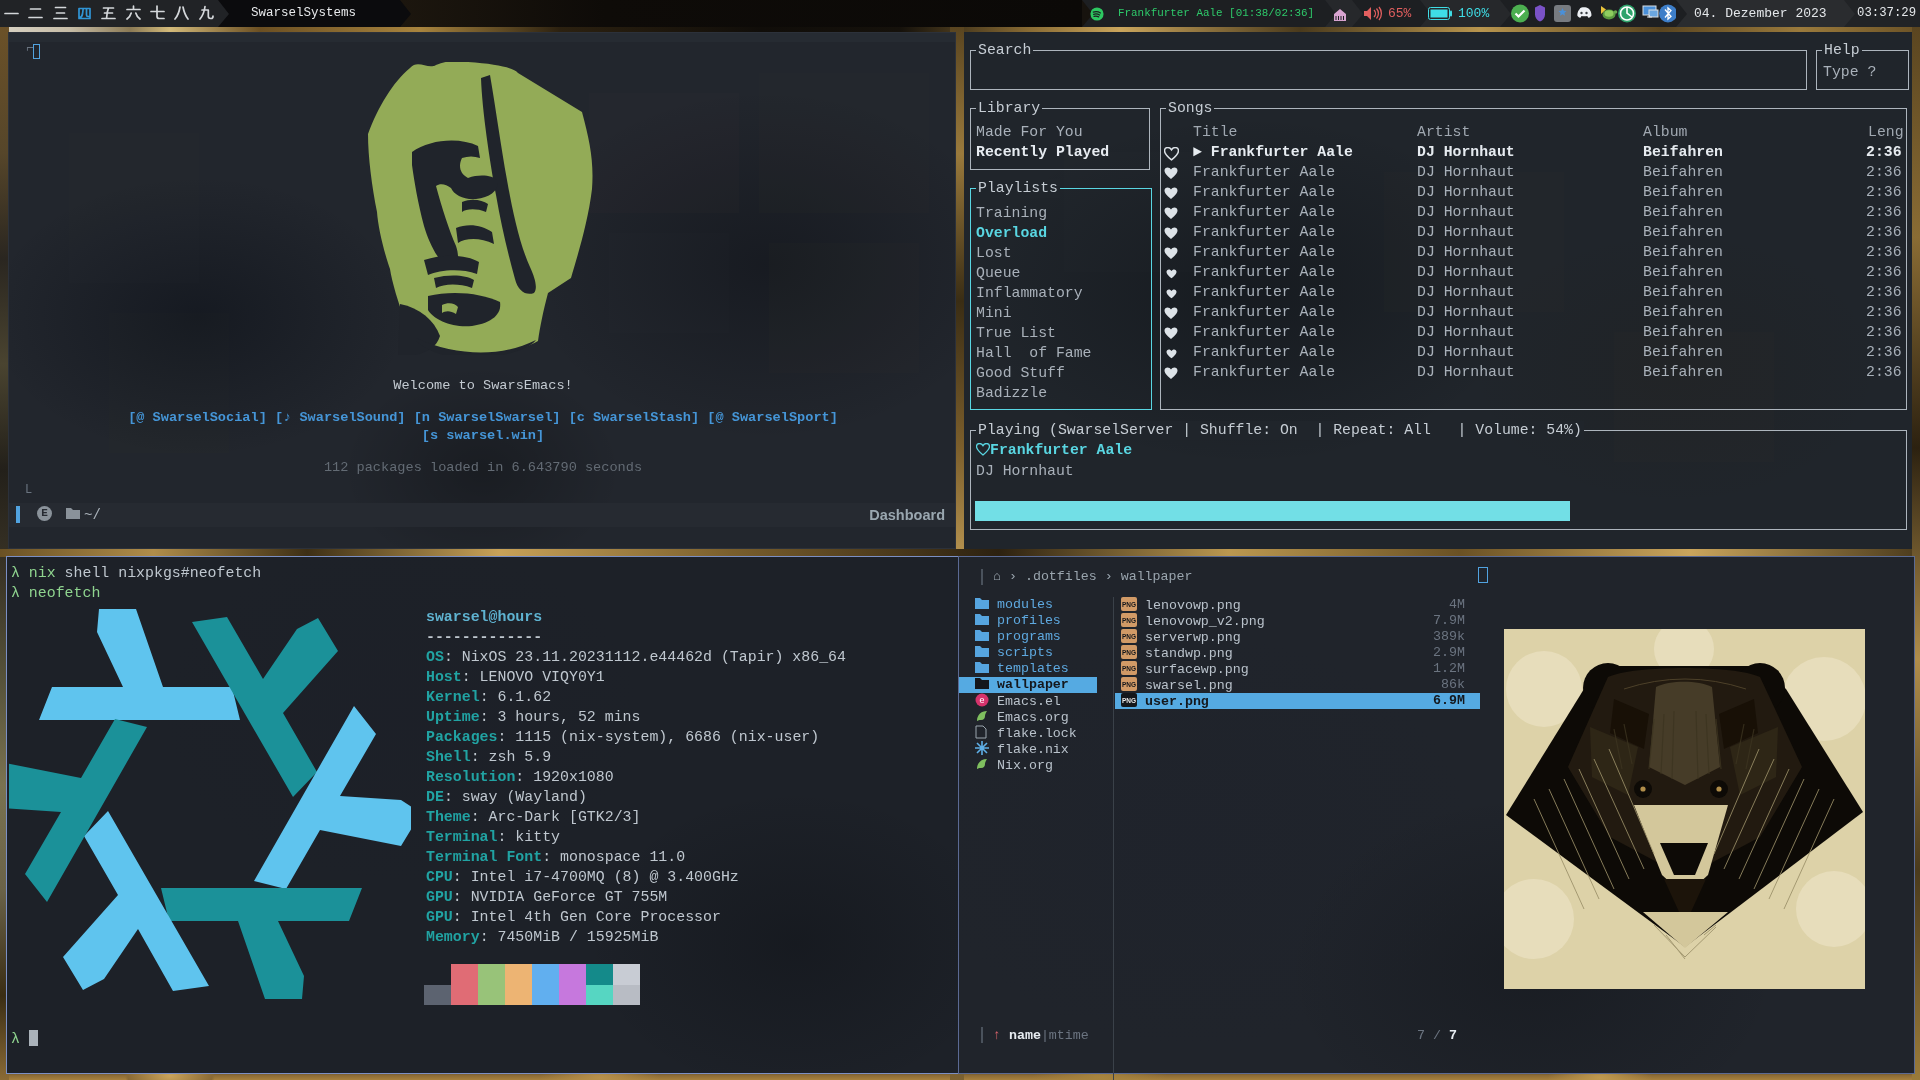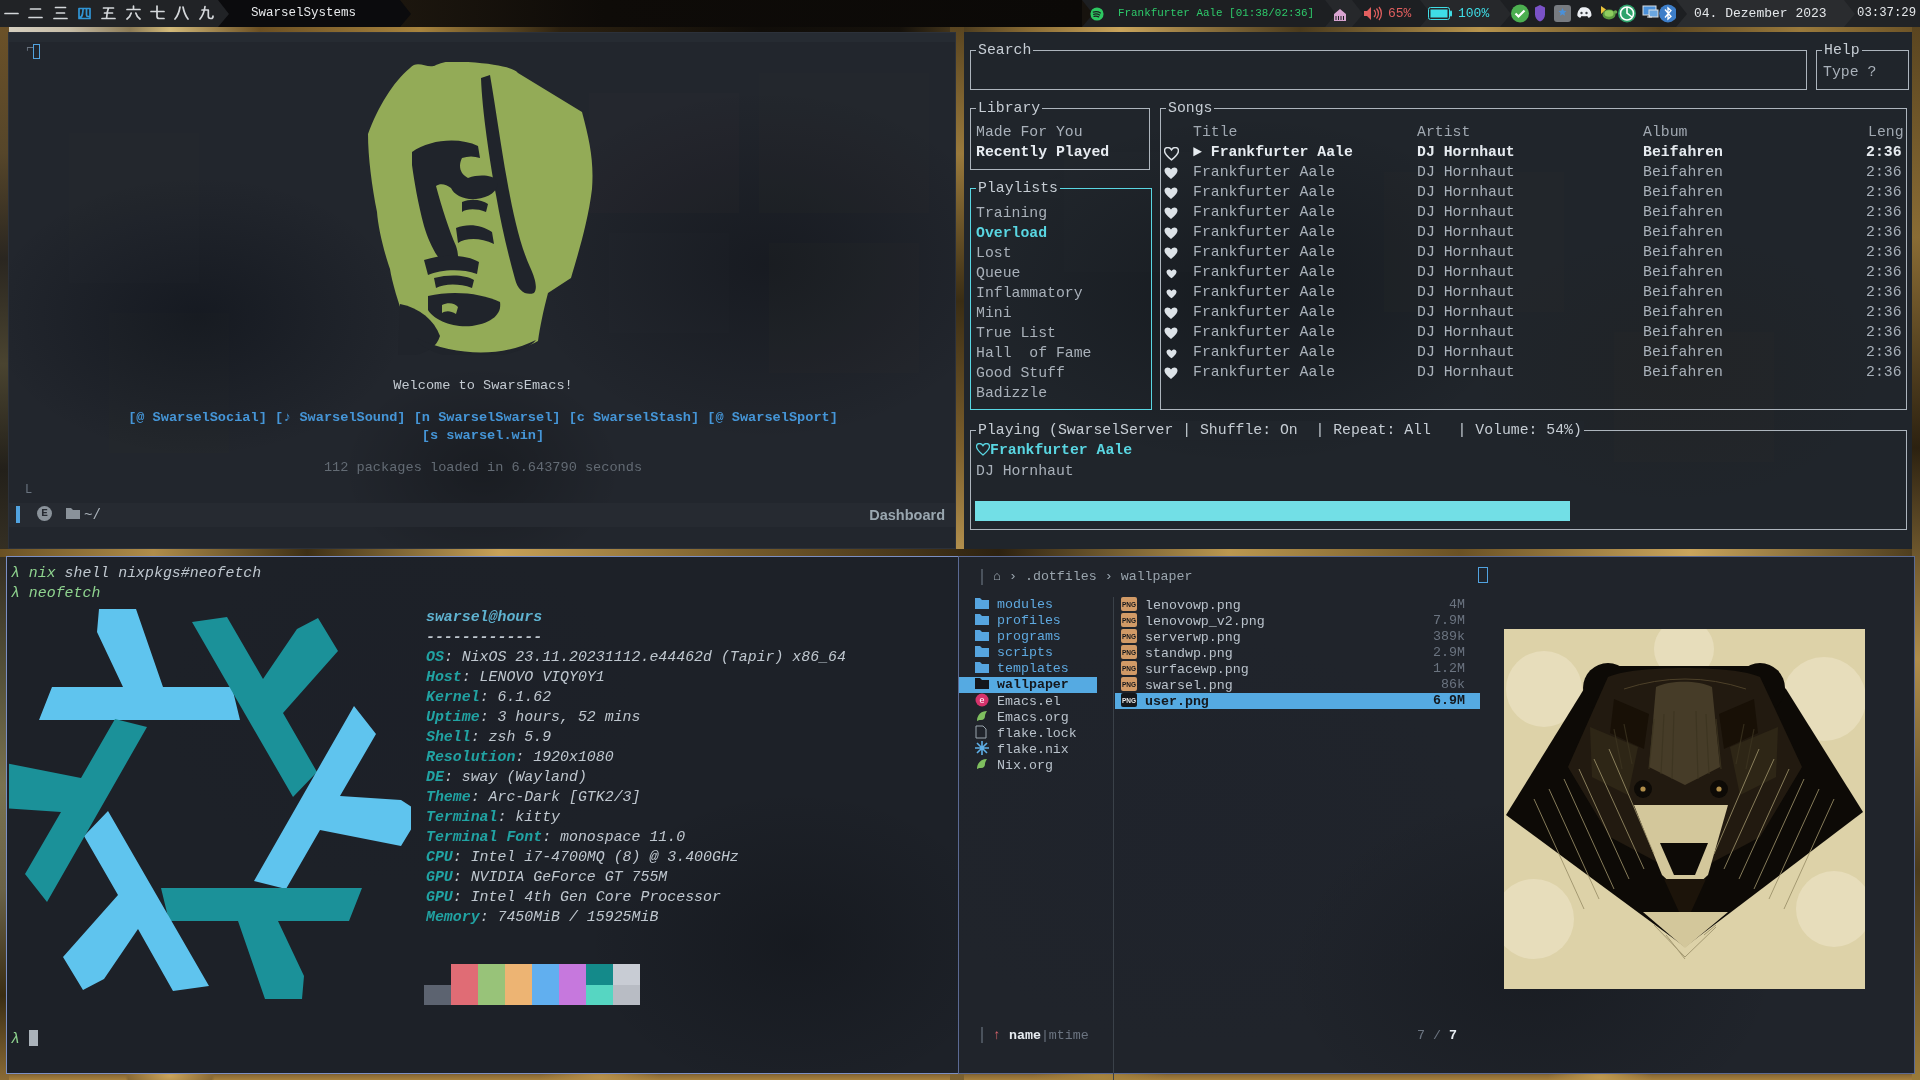--- a/index.html
+++ b/index.html
@@ -36,21 +36,21 @@
 #mkb{--c:#26282b;background:#26282b;left:1325px;width:27px;z-index:5;}
 #mvol{--c:#1d1f22;background:#1d1f22;left:1352px;width:68px;z-index:4;color:#e25f5f;}
 #mbat{--c:#26282b;background:#26282b;left:1420px;width:80px;z-index:3;color:#3fdde6;}
 #mtray{--c:#1d1f22;background:#1d1f22;left:1500px;width:176px;z-index:2;}
 #mdate{--c:#2a2c2f;background:#2a2c2f;left:1676px;width:168px;z-index:1;color:#e4e7ea;}
 #mtime{background:#212326;left:1844px;width:76px;z-index:0;color:#e4e7ea;font-size:12.3px !important;}
 
 .win{position:absolute;}
 #emacs{left:8px;top:32px;width:948px;height:517px;background:radial-gradient(300px 200px at 20% 55%,rgba(10,14,22,.5),transparent 70%),radial-gradient(350px 250px at 80% 45%,rgba(8,10,16,.4),transparent 70%),radial-gradient(200px 150px at 50% 85%,rgba(0,0,0,.25),transparent 70%),#22262d;border:1px solid #2c313a;}
 #music{left:964px;top:32px;width:948px;height:517px;background:radial-gradient(400px 250px at 30% 50%,rgba(5,8,12,.35),transparent 70%),radial-gradient(300px 200px at 75% 65%,rgba(30,26,18,.18),transparent 70%),#20252b;}
-#term{left:6px;top:556px;width:1129px;height:518px;background:radial-gradient(350px 250px at 35% 30%,rgba(28,30,40,.35),transparent 70%),radial-gradient(300px 220px at 70% 75%,rgba(8,10,14,.3),transparent 70%),#1d2128;border:1px solid #7b8fc4;font-style:italic;}
+#term{left:6px;top:556px;width:1129px;height:518px;background:radial-gradient(350px 250px at 35% 30%,rgba(28,30,40,.35),transparent 70%),radial-gradient(300px 220px at 70% 75%,rgba(8,10,14,.3),transparent 70%),#1d2128;border:1px solid #7b8fc4;}
 #files{left:958px;top:556px;width:957px;height:518px;background:radial-gradient(400px 300px at 25% 55%,rgba(30,34,44,.45),transparent 70%),radial-gradient(350px 250px at 60% 80%,rgba(10,12,16,.3),transparent 70%),#20242b;border:1px solid #5b6a94;}
 
 .box{position:absolute;border:1px solid #adb5bd;}
 .box .lbl{position:absolute;left:5px;top:-10px;background:#20252b;padding:0 2px;font-size:14.8px;color:#c6cdd4;line-height:19px;white-space:pre;}
 .mt{font-size:14.8px;line-height:20px;color:#a9b1ba;white-space:pre;}
 .mtb{font-weight:bold;color:#e7ecf1;}
 .cy{color:#59d6e2;}
 .cyb{font-weight:bold;color:#59d6e2;}
 
 .tt{position:absolute;font-size:14.9px;line-height:20px;white-space:pre;color:#bfc7cf;}
@@ -319,20 +319,21 @@
     <polygon points="74,381 54,348 109,286 75,227 99,202 200,377 164,382 129,320 95,370" fill="#5fc4ee"></polygon>
     <polygon points="-29,186 -9,153 72,169 106,110 138,118 38,293 16,265 52,203 -9,199" fill="#1b9199"></polygon>
   </svg>
   <div id="info" class="abs" style="left:419px;top:50px">
       <div class="tt" style="position:static;color:#5fb3d1;font-weight:bold">swarsel@hours</div>
       <div class="tt" style="position:static;color:#bfc7cf;font-weight:bold">-------------</div>
       <div class="tt" style="position:static"><span class="tlbl">OS</span>: NixOS 23.11.20231112.e44462d (Tapir) x86_64</div>
       <div class="tt" style="position:static"><span class="tlbl">Host</span>: LENOVO VIQY0Y1</div>
       <div class="tt" style="position:static"><span class="tlbl">Kernel</span>: 6.1.62</div>
       <div class="tt" style="position:static"><span class="tlbl">Uptime</span>: 3 hours, 52 mins</div>
+      <div class="tt" style="position:static"><span class="tlbl">Packages</span>: 1115 (nix-system), 6686 (nix-user)</div>
       <div class="tt" style="position:static"><span class="tlbl">Shell</span>: zsh 5.9</div>
       <div class="tt" style="position:static"><span class="tlbl">Resolution</span>: 1920x1080</div>
       <div class="tt" style="position:static"><span class="tlbl">DE</span>: sway (Wayland)</div>
       <div class="tt" style="position:static"><span class="tlbl">Theme</span>: Arc-Dark [GTK2/3]</div>
       <div class="tt" style="position:static"><span class="tlbl">Terminal</span>: kitty</div>
       <div class="tt" style="position:static"><span class="tlbl">Terminal Font</span>: monospace 11.0</div>
       <div class="tt" style="position:static"><span class="tlbl">CPU</span>: Intel i7-4700MQ (8) @ 3.400GHz</div>
       <div class="tt" style="position:static"><span class="tlbl">GPU</span>: NVIDIA GeForce GT 755M</div>
       <div class="tt" style="position:static"><span class="tlbl">GPU</span>: Intel 4th Gen Core Processor</div>
       <div class="tt" style="position:static"><span class="tlbl">Memory</span>: 7450MiB / 15925MiB</div>

